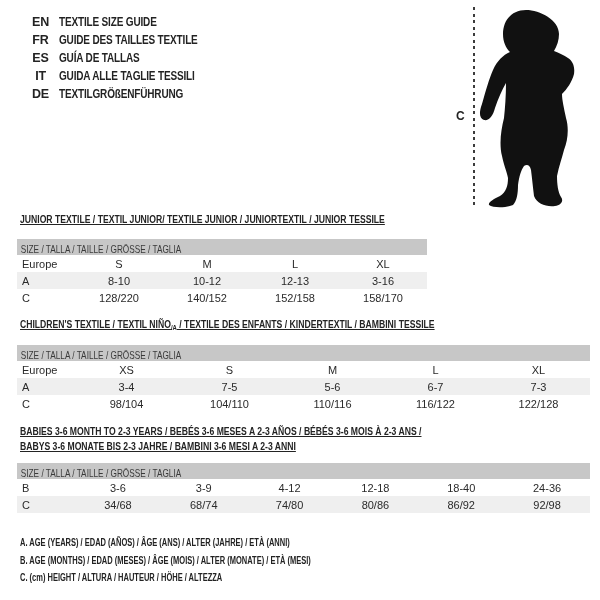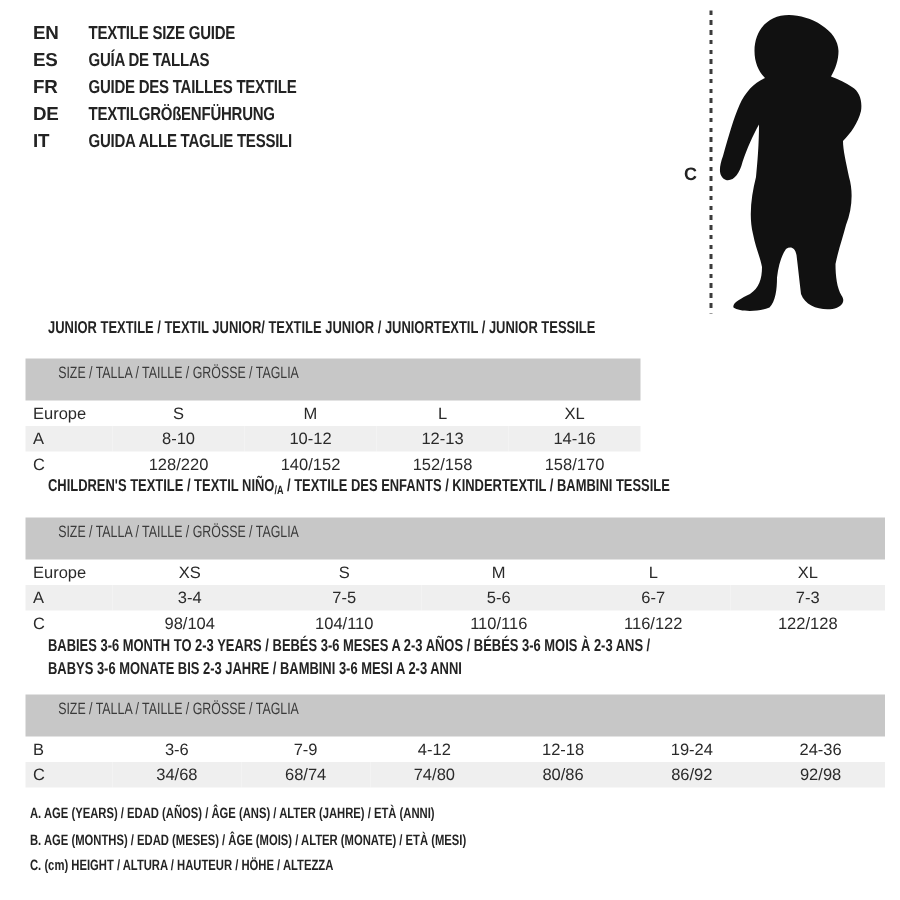--- a/index.html
+++ b/index.html
@@ -6,43 +6,43 @@
   body{
     width:600px;height:600px;background:#ffffff;
     font-family:"Liberation Sans", sans-serif;
     color:#232323;
     -webkit-font-smoothing:antialiased;
   }
   .canvas{position:relative;width:600px;height:600px;overflow:hidden;background:#fff;}
 
   
   .langs{position:absolute;left:22px;top:13px;margin:0;padding:0;list-style:none;}
-  .langs li{display:flex;height:18px;align-items:center;font-size:12.5px;font-weight:700;letter-spacing:-.2px;}
+  .langs li{display:flex;height:18px;align-items:center;font-size:12.5px;font-weight:700;letter-spacing:-.2px;text-align:center;}
   .langs .code{width:37px;flex:none;}
   .langs .ltitle{display:inline-block;transform:scaleX(.8);transform-origin:0 50%;white-space:nowrap;}
 
   
   .dash{position:absolute;left:473px;top:7px;width:2px;height:202px;
         background:repeating-linear-gradient(to bottom,#3c3c3c 0 3px,transparent 3px 6.5px);}
   .c-label{position:absolute;left:456px;top:109px;font-size:12px;font-weight:600;}
   svg.baby{position:absolute;left:476px;top:8px;width:120px;height:200px;}
 
   
   .size-section{position:absolute;left:17px;}
   #sec0{top:212px;width:410px;}
   #sec1{top:317px;width:573px;}
   #sec2{top:424px;width:573px;}
-  .tbl-title{position:absolute;left:15px;top:0;margin:0;font-size:11.5px;font-weight:700;line-height:15px;}
+  .tbl-title{position:absolute;left:3px;top:0;margin:0;font-size:11.5px;font-weight:700;line-height:15px;text-decoration:underline;}
   .tbl-title .tline{transform:scaleX(.75);transform-origin:0 0;white-space:nowrap;}
   .tbl-title .sub{font-size:8px;vertical-align:-2px;}
   .tblock{position:absolute;left:0;width:100%;}
   #sec0 .tblock{top:27px;}
   #sec1 .tblock{top:28px;}
   #sec2 .tblock{top:39px;}
-  .size-bar{height:28px;background:var(--bar,#c7c7c7);overflow:hidden;padding-left:18px;}
+  .size-bar{height:16px;background:var(--bar,#c7c7c7);overflow:hidden;}
   .size-bar-text{display:inline-block;font-size:11px;line-height:13px;color:#3a3a3a;
                  padding-left:5px;transform:scaleX(.75);transform-origin:0 50%;white-space:nowrap;}
   table.size-table{width:100%;border-collapse:collapse;table-layout:fixed;font-size:11px;}
   table.size-table td{height:17px;padding:0;text-align:center;vertical-align:middle;color:#2a2a2a;}
   table.size-table td.lbl{text-align:left;padding-left:5px;}
   table.size-table tr.shaded{background:var(--shade,#efefef);}
 
   
   .notes{position:absolute;left:20px;top:534px;font-size:10px;font-weight:700;}
   .notes .note{line-height:17.5px;transform:scaleX(.75);transform-origin:0 50%;white-space:nowrap;}
@@ -51,34 +51,34 @@
 <body>
 
 <div class="canvas">
 
   <ul class="langs" id="langs">
       <li>
         <span class="code">EN</span>
         <span class="ltitle">TEXTILE SIZE GUIDE</span>
       </li>
       <li>
+        <span class="code">FR</span>
+        <span class="ltitle">GUIDE DES TAILLES TEXTILE</span>
+      </li>
+      <li>
         <span class="code">ES</span>
         <span class="ltitle">GUÍA DE TALLAS</span>
       </li>
       <li>
-        <span class="code">FR</span>
-        <span class="ltitle">GUIDE DES TAILLES TEXTILE</span>
+        <span class="code">IT</span>
+        <span class="ltitle">GUIDA ALLE TAGLIE TESSILI</span>
       </li>
       <li>
         <span class="code">DE</span>
         <span class="ltitle">TEXTILGRÖßENFÜHRUNG</span>
-      </li>
-      <li>
-        <span class="code">IT</span>
-        <span class="ltitle">GUIDA ALLE TAGLIE TESSILI</span>
       </li>
     </ul>
 
   <div class="dash"></div>
   <span class="c-label">C</span>
 
   <svg class="baby" viewBox="0 0 120 200" aria-hidden="true">
     <path fill="#111111" d="
       M50 2
       C36 2 27 12 27 26
@@ -133,21 +133,21 @@
               <td>S</td>
               <td>M</td>
               <td>L</td>
               <td>XL</td>
             </tr>
             <tr class="shaded">
               <td class="lbl">A</td>
               <td>8-10</td>
               <td>10-12</td>
               <td>12-13</td>
-              <td>14-16</td>
+              <td>3-16</td>
             </tr>
             <tr>
               <td class="lbl">C</td>
               <td>128/220</td>
               <td>140/152</td>
               <td>152/158</td>
               <td>158/170</td>
             </tr>
           </tbody>
         </table>
@@ -217,24 +217,24 @@
             <col>
             <col>
             <col>
             <col>
             <col>
           </colgroup>
           <tbody>
             <tr>
               <td class="lbl">B</td>
               <td>3-6</td>
-              <td>7-9</td>
+              <td>3-9</td>
               <td>4-12</td>
               <td>12-18</td>
-              <td>19-24</td>
+              <td>18-40</td>
               <td>24-36</td>
             </tr>
             <tr class="shaded">
               <td class="lbl">C</td>
               <td>34/68</td>
               <td>68/74</td>
               <td>74/80</td>
               <td>80/86</td>
               <td>86/92</td>
               <td>92/98</td>

